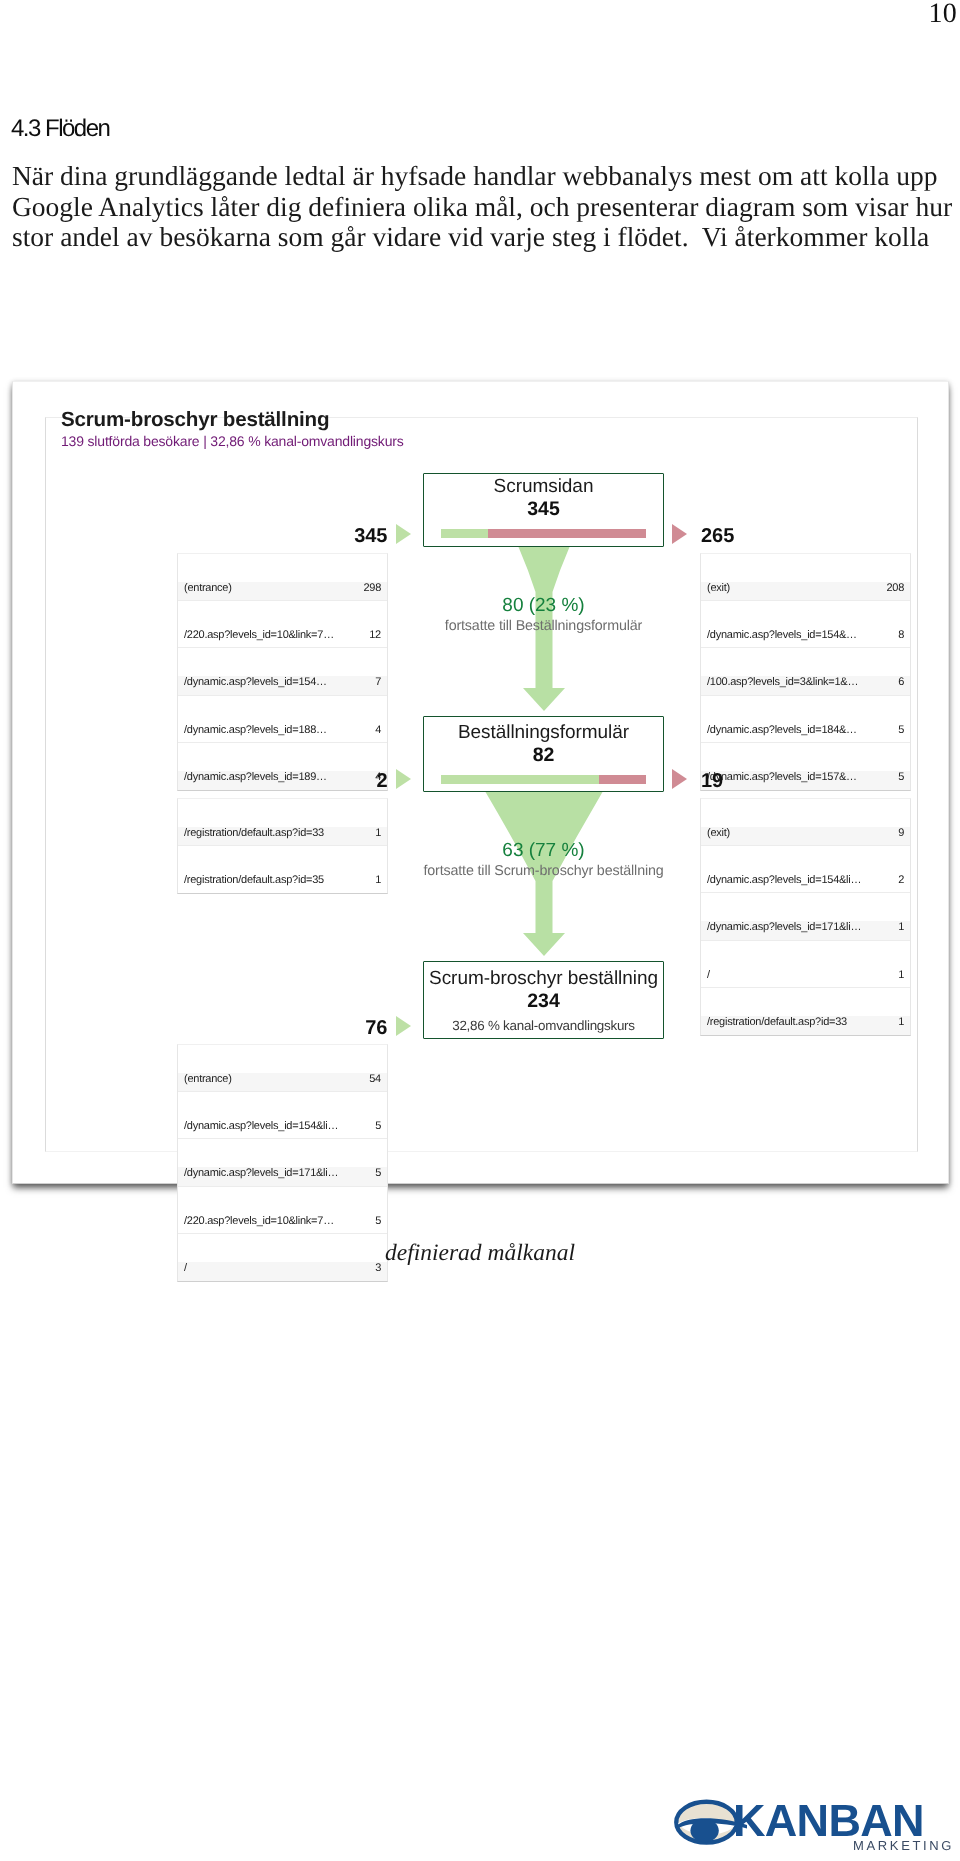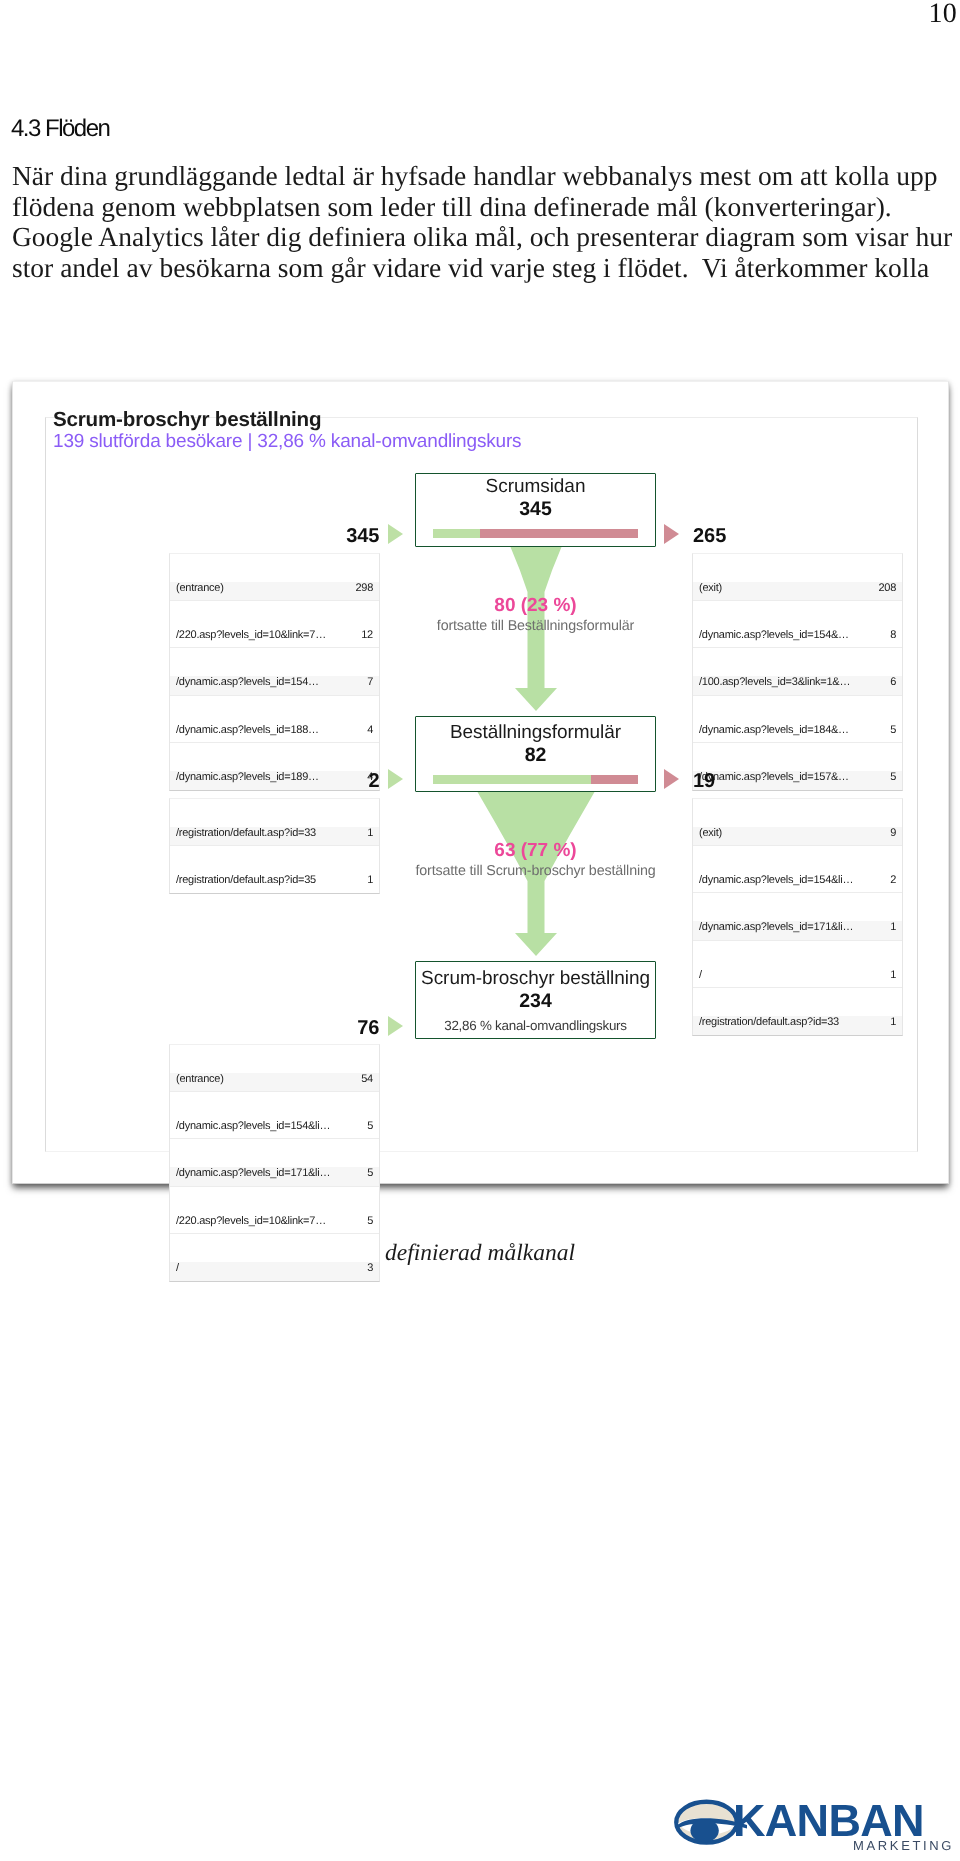--- a/index.html
+++ b/index.html
@@ -19,25 +19,25 @@
            font-style:italic;text-align:center;color:#1a1a1a;}
   .cline{display:block;height:31px;white-space:pre;}
 
   
   .shot{position:absolute;left:12px;top:381px;width:937px;height:803px;background:#fff;
         border:1px solid #e6e6e6;border-top-color:#f0f0f0;border-bottom-color:#cfcfcf;box-sizing:border-box;
         box-shadow:0 5px 7px -1px rgba(0,0,0,.60), 0 1px 5px rgba(0,0,0,.20);}
   .inner{position:absolute;left:32px;top:35px;width:873px;height:735px;
          border-left:1px solid #dbdbdb;border-right:1px solid #dbdbdb;border-top:1px solid #ececec;
          border-bottom:1px solid #f2f2f2;box-sizing:border-box;}
-  .ga{position:absolute;left:4px;top:0;width:793px;height:802px;
+  .ga{position:absolute;left:12px;top:0;width:793px;height:802px;
       font-family:"Liberation Sans",sans-serif;color:#222;}
 
   .ga-title{position:absolute;left:36px;top:28px;font-size:20.6px;line-height:20px;font-weight:bold;color:#1b1b1b;letter-spacing:-.2px;}
-  .ga-sub{position:absolute;left:36px;top:52px;font-size:19px;line-height:15px;color:#8b5cf6;letter-spacing:-.18px;}
+  .ga-sub{position:absolute;left:36px;top:52px;font-size:14px;line-height:15px;color:#701a75;letter-spacing:-.18px;}
 
   .stepbox{position:absolute;background:#fff;border:1px solid #14532d;box-sizing:border-box;border-radius:1px;}
   .stepname{position:absolute;left:0;right:0;text-align:center;font-size:19px;line-height:19px;color:#1b1b1b;letter-spacing:-.05px;}
   .stepval{position:absolute;left:0;right:0;text-align:center;font-size:19.5px;line-height:20px;font-weight:bold;color:#111;}
   .stepnote{position:absolute;left:0;right:0;text-align:center;font-size:13.4px;line-height:14px;color:#3a3a3a;letter-spacing:-.25px;}
   .bar{position:absolute;height:9px;}
   .bar .g{position:absolute;left:0;top:0;bottom:0;background:#bde0a5;}
   .bar .r{position:absolute;right:0;top:0;bottom:0;background:#d08b94;}
 
   .sidenum{position:absolute;font-size:20px;font-weight:bold;color:#111;white-space:nowrap;}
@@ -47,37 +47,36 @@
 
   .tbl{position:absolute;border:1px solid #e6e6e6;border-top-color:#f0f0f0;border-bottom-color:#cfcfcf;box-sizing:border-box;background:#fff;}
   .trow{display:flex;align-items:flex-start;height:19.2px;padding:0 6px;font-size:11px;color:#222;
         box-sizing:border-box;border-bottom:1px solid #ececec;letter-spacing:-.25px;margin-top:28px;}
   .trow:last-child{border-bottom:none;}
   .trow.alt{background:#f6f6f6;}
   .trow .lb{flex:1;overflow:hidden;white-space:nowrap;}
   .trow .vl{margin-left:6px;text-align:right;}
 
   .through{position:absolute;left:0;right:0;text-align:center;}
-  .through .n{font-size:19px;font-weight:bold;color:#ec4899;line-height:19px;}
+  .through .n{font-size:19px;font-weight:normal;color:#15803d;line-height:19px;}
   .through .t{font-size:14.3px;color:#6e6e6e;letter-spacing:-.15px;margin-top:4px;line-height:15px;}
   .funnelsvg{position:absolute;}
 
   
   .logo{position:absolute;left:669px;top:1793px;width:285px;height:68px;}
 </style>
 </head>
 <body>
 
 <div class="page">
   <div class="pageno">10</div>
   <div class="h2">4.3 Flöden</div>
 
   <div class="bodyblock">
     <span class="bline">När dina grundläggande ledtal är hyfsade handlar webbanalys mest om att kolla upp</span>
-    <span class="bline">flödena genom webbplatsen som leder till dina definerade mål (konverteringar).</span>
     <span class="bline">Google Analytics låter dig definiera olika mål, och presenterar diagram som visar hur</span>
     <span class="bline">stor andel av besökarna som går vidare vid varje steg i flödet.  Vi återkommer kolla</span>
   </div>
 
   <div class="shot">
     <div class="inner"></div>
     <div class="ga" id="ga">
         <div class="ga-title">Scrum-broschyr beställning</div>
         <div class="ga-sub">139 slutförda besökare | 32,86 % kanal-omvandlingskurs</div>
         <div class="stepbox" style="left:398px;top:91px;width:241px;height:74px">

